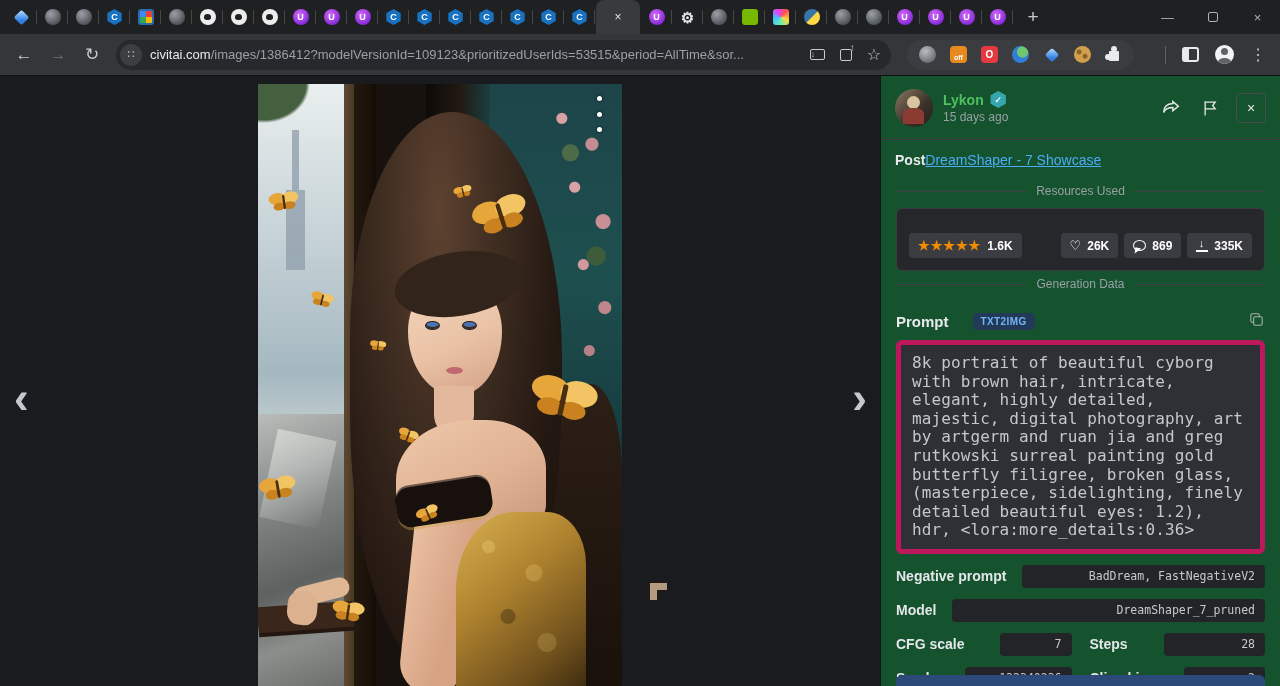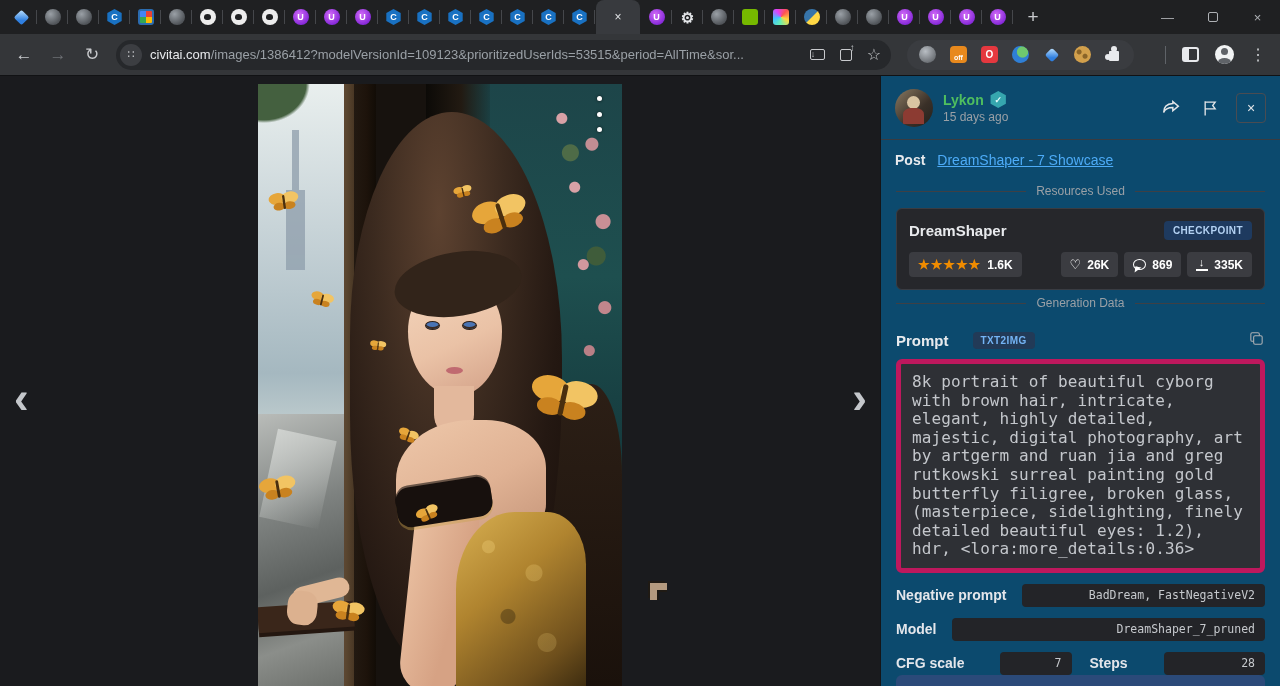--- a/index.html
+++ b/index.html
@@ -100,21 +100,21 @@
     overflow:hidden; }
   .ic-avatar::before { content:""; position:absolute; width:7px; height:7px; border-radius:50%;
     background:#5f6368; left:6px; top:3px; }
   .ic-avatar::after { content:""; position:absolute; width:13px; height:8px;
     border-radius:50% 50% 0 0; background:#5f6368; left:3px; bottom:-2px; }
   .ic-menu { color:#c8cacd; font-size:16px; letter-spacing:0; }
 
   
   .content { position:absolute; top:76px; left:0; right:0; bottom:0; }
   .viewer { position:absolute; left:0; top:0; width:879px; height:610px; background:#1a1b1e; }
-  .panel { position:absolute; left:880px; top:0; width:400px; height:610px; background:#0c4a6e;
+  .panel { position:absolute; left:880px; top:0; width:400px; height:610px; background:#14532d;
     border-left:1px solid #141518; display:flex; flex-direction:column; overflow:hidden; }
 
   .chev { position:absolute; top:300px; font-size:44px; color:#c4c7cb; line-height:1;
     font-weight:bold; }
   .chev.prev { left:14px; }
   .chev.next { right:12px; }
 
   
   .artwork { position:absolute; left:258px; top:8px; width:364px; height:602px; overflow:hidden;
     background:#17120e; }
@@ -212,21 +212,21 @@
   .vbadge { width:17px; height:17px; background:#36a6ae; display:flex; align-items:center;
     justify-content:center; color:#e6fbfb; font-size:9px; font-weight:bold;
     clip-path:polygon(50% 0,95% 25%,95% 75%,50% 100%,5% 75%,5% 25%); }
   .utime { color:#9aa0a6; font-size:12px; margin-top:2px; }
   .pactions { display:flex; align-items:center; gap:10px; }
   .pact { width:30px; height:30px; display:flex; align-items:center; justify-content:center;
     color:#e3e5e8; }
   .pact.closebox { border:1px solid #4a4c52; border-radius:4px; font-size:14px; }
   .pact svg { stroke:#e3e5e8; fill:none; stroke-width:1.6; }
 
-  .postrow { display:flex; align-items:center; gap:12px; padding:12px 14px 10px; flex:none; }
+  .postrow { display:flex; align-items:center; padding:12px 14px 10px; flex:none; }
   .postlabel { color:#e8eaed; font-size:14px; font-weight:bold; }
   .postlink { color:#4dabf7; font-size:14px; text-decoration:underline; }
 
   .pbody { flex:1; padding:0 15px 0; overflow:hidden; position:relative; }
   .sectdiv { display:flex; align-items:center; gap:10px; color:#9aa0a6; font-size:12px;
     margin:6px 0 10px; }
   .sectdiv::before, .sectdiv::after { content:""; flex:1; border-top:1px solid #3e4045; }
 
   .rescard { background:#26272b; border:1px solid #3a3c42; border-radius:6px;
     padding:12px 12px 12px; }
@@ -511,24 +511,20 @@
       <div class="postrow">
         <span class="postlabel">Post</span>
         <span class="postlink">DreamShaper - 7 Showcase</span>
       </div>
 
       <div class="pbody">
 
         <div class="sectdiv">Resources Used</div>
 
         <div class="rescard">
-          <div class="resname-row">
-            <span class="resname">DreamShaper</span>
-            <span class="cpbadge">CHECKPOINT</span>
-          </div>
           <div class="statrow">
             <div class="statpill">
               <span class="stars">★★★★★</span>
               <span>1.6K</span>
             </div>
             <div class="statgap"></div>
             <div class="statpill">
               <span class="hearticon">♡</span>
               <span>26K</span>
             </div>

